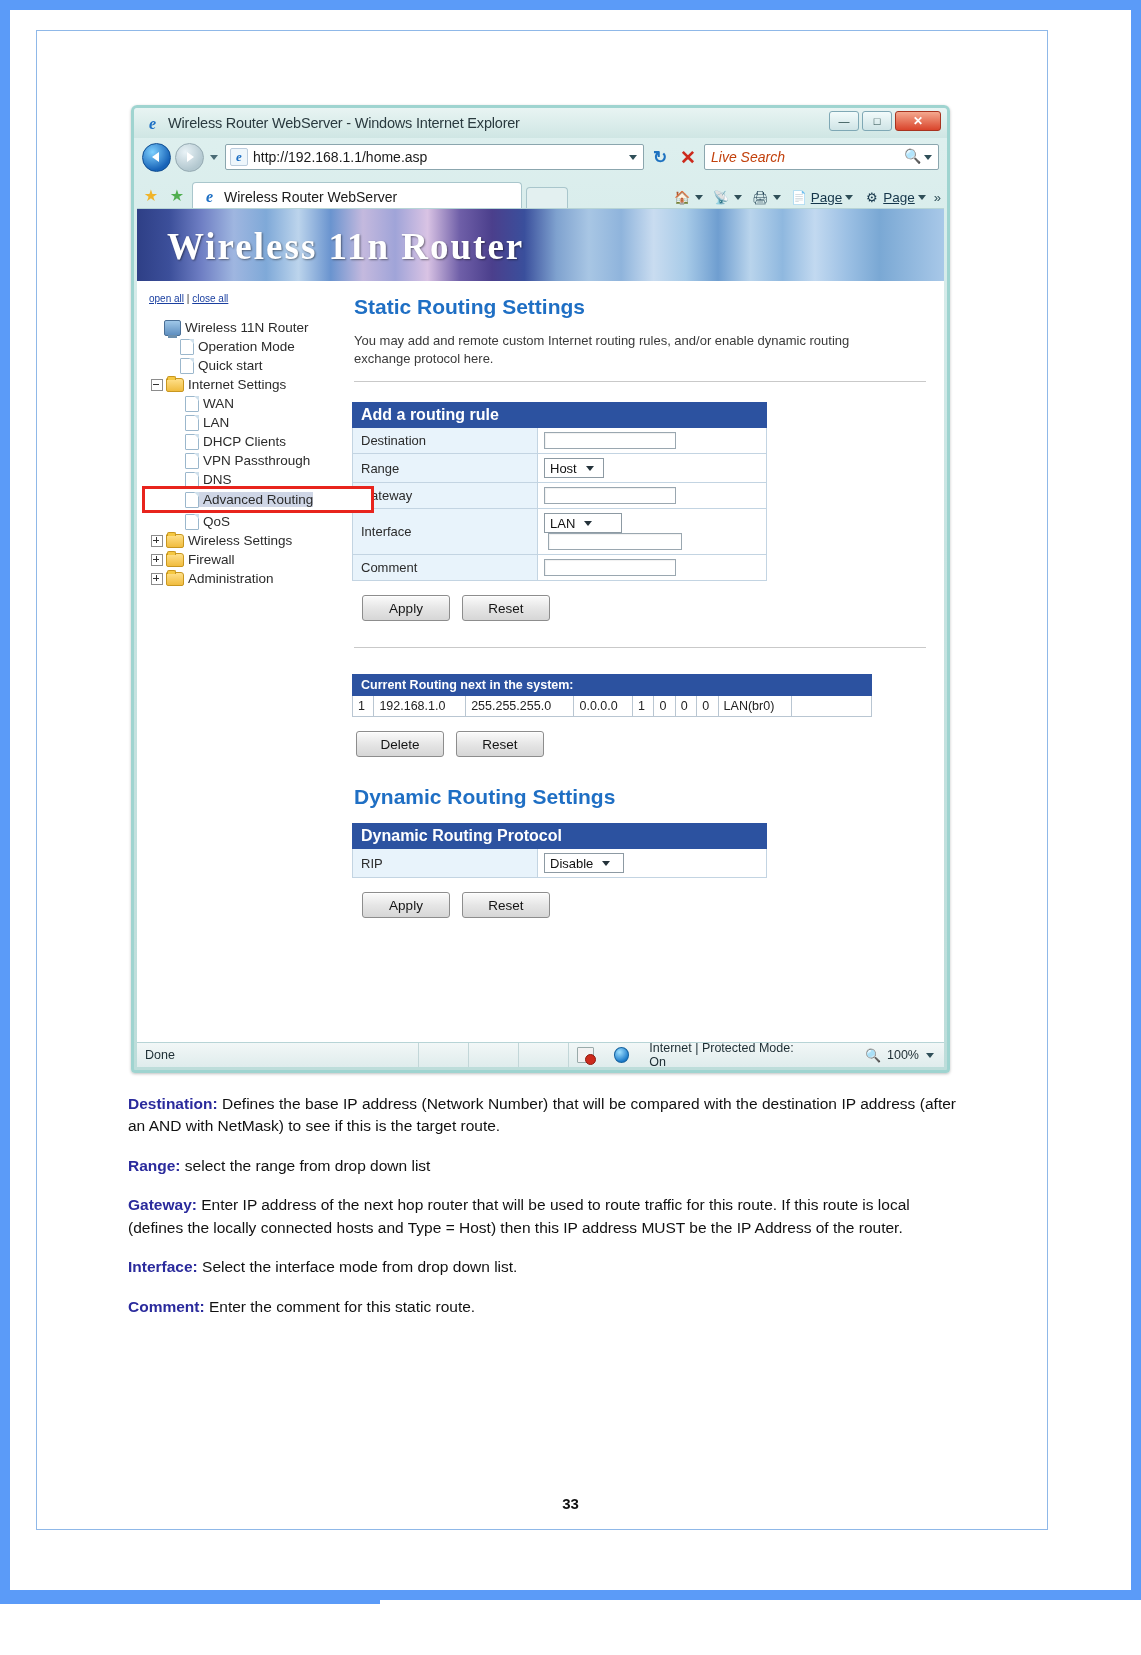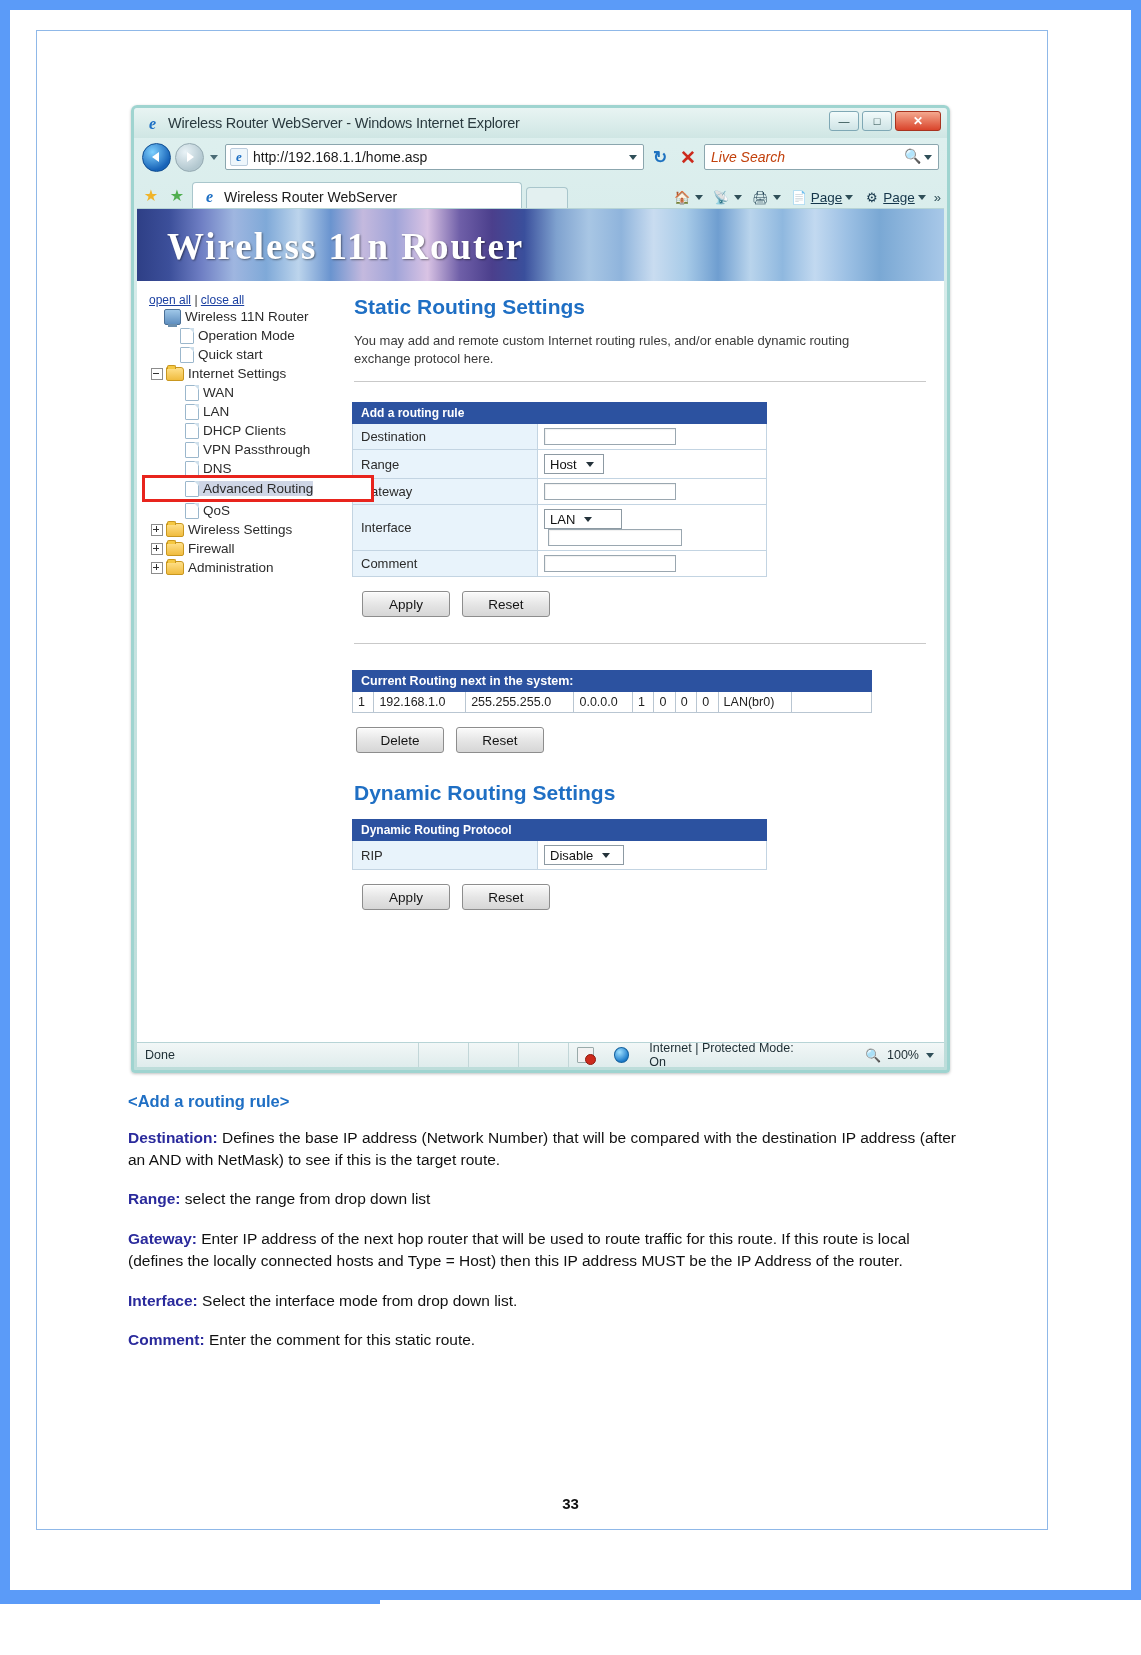--- a/index.html
+++ b/index.html
@@ -188,21 +188,21 @@
     font-size:37px;font-weight:bold;color:#ffffff;
     letter-spacing:2px;text-shadow:1px 1px 2px rgba(0,0,0,.45);
     white-space:nowrap;
   }
   .page-body{display:flex;align-items:flex-start;}
 
   
   .nav-col{
     width:207px;flex:0 0 207px;padding:12px 0 0 8px;box-sizing:border-box;
   }
-  .nav-toplinks{font-size:12px;padding-left:4px;margin-bottom:0;color:#333;}
+  .nav-toplinks{font-size:10px;padding-left:4px;margin-bottom:14px;color:#333;}
   .nav-toplinks a{color:#1a3fa0;text-decoration:underline;cursor:pointer;}
   .tree{font-size:13.5px;color:#2b2b2b;}
   .tnode{
     display:flex;align-items:center;height:19px;white-space:nowrap;position:relative;
   }
   .tnode .lbl{padding-left:4px;}
   .ind0{padding-left:6px;}
   .ind1{padding-left:22px;}
   .ind2{padding-left:40px;}
   .pm{
@@ -254,21 +254,21 @@
   .sec-desc{
     font-size:13px;color:#3a3a3a;line-height:1.35;margin:0 0 14px 2px;max-width:510px;
   }
   .hr{height:1px;background:#c9c9c9;margin:6px 2px 20px 2px;}
   .hr.tall{margin:26px 2px 26px 2px;}
 
   
   table.ft{border-collapse:collapse;font-size:13px;}
   .ft .hdr td{
     background:#2c52a0;color:#ffffff;font-weight:bold;padding:3px 8px;
-    border:1px solid #2c52a0;font-size:12px;
+    border:1px solid #2c52a0;font-size:16px;
   }
   .ft td.lab{
     background:#e8f3fb;color:#2b2b2b;padding:5px 8px;border:1px solid #c3d4e2;
     width:168px;
   }
   .ft td.val{
     background:#ffffff;padding:4px 6px;border:1px solid #c3d4e2;
   }
   .txtbox{
     display:inline-block;width:132px;height:17px;background:#fff;
@@ -671,21 +671,20 @@
     <div class="st-zoom">
       <span class="zoom-mag">🔍</span>
       <span>100%</span>
       <span class="zoom-caret"></span>
     </div>
   </div>
 
 </div>
 
 <div class="doc-text">
-  <div class="doc-h">&lt;Add a routing rule&gt;</div>
 
   <p class="doc-p">
     <span class="term">Destination:</span><span> Defines the base IP address (Network Number) that will be compared with the destination IP address (after an AND with NetMask) to see if this is the target route.</span>
   </p>
 
   <p class="doc-p nj">
     <span class="term">Range:</span><span> select the range from drop down list</span>
   </p>
 
   <p class="doc-p nj">

